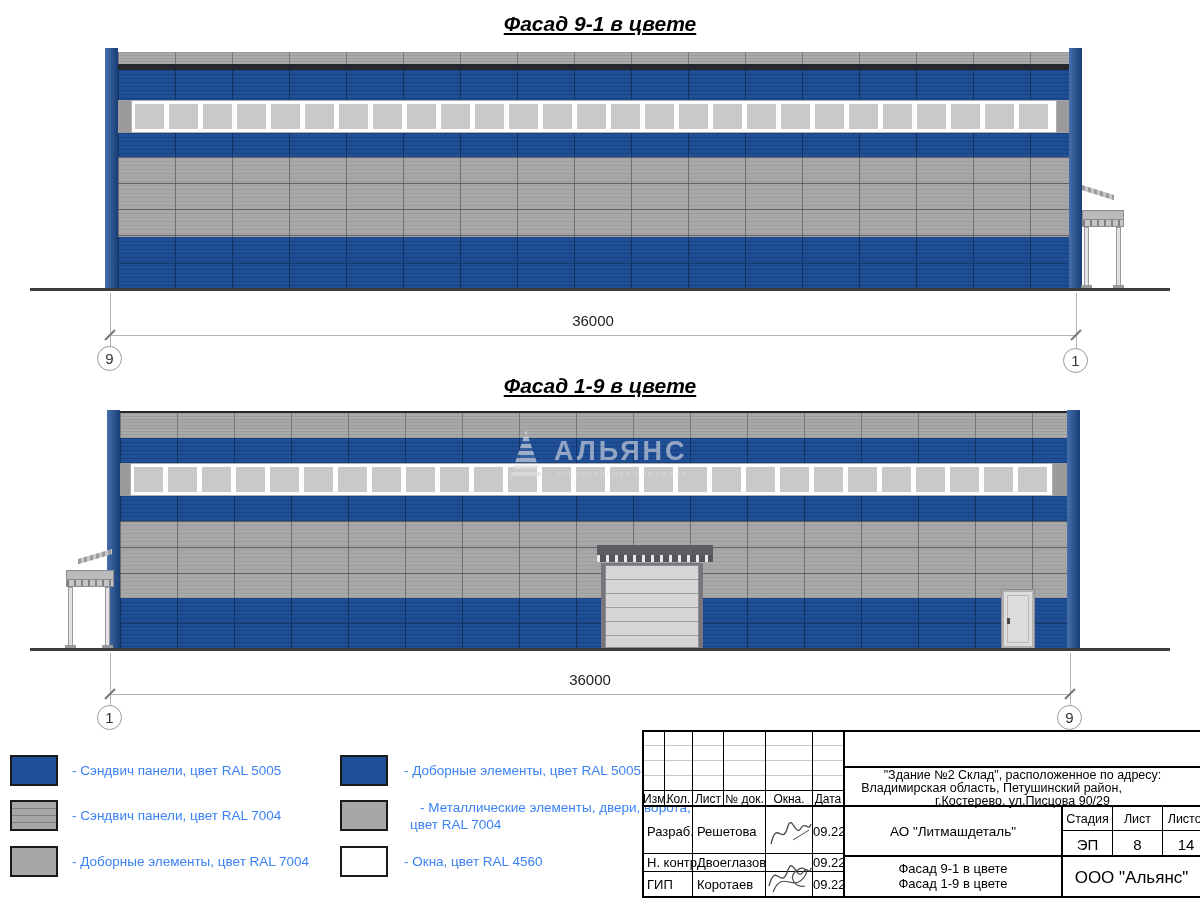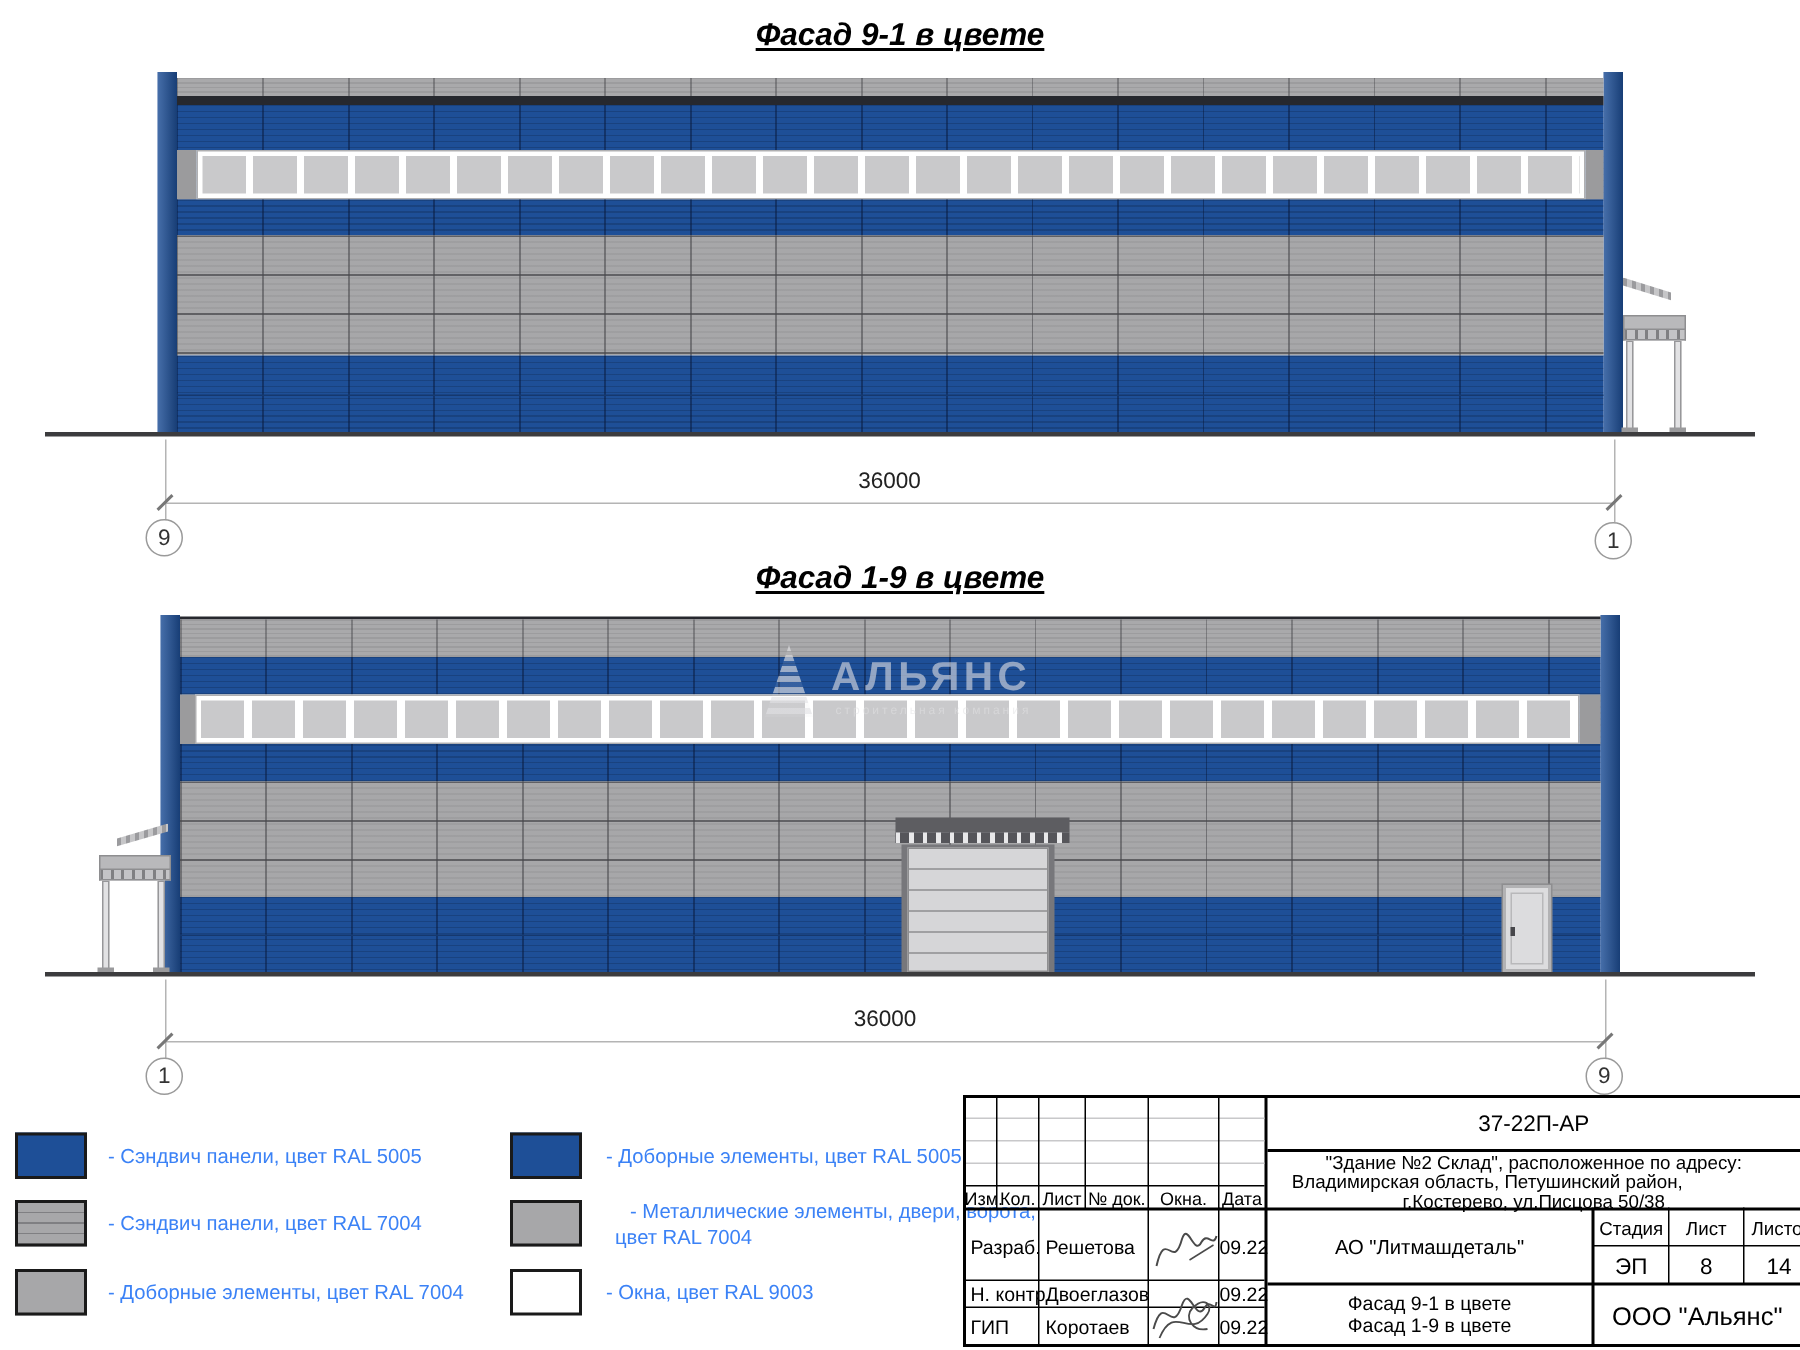--- a/index.html
+++ b/index.html
@@ -175,21 +175,21 @@
   <div class="abs legend-label" style="left:72px;top:808px;">- Сэндвич панели, цвет RAL 7004</div>
   <div class="abs swatch sw-gray" style="left:10px;top:846px;"></div>
   <div class="abs legend-label" style="left:72px;top:854px;">- Доборные элементы, цвет RAL 7004</div>
 
   <div class="abs swatch sw-blue" style="left:340px;top:755px;"></div>
   <div class="abs legend-label" style="left:404px;top:763px;">- Доборные элементы, цвет RAL 5005</div>
   <div class="abs swatch sw-gray" style="left:340px;top:800px;"></div>
   <div class="abs legend-label" style="left:420px;top:800px;">- Металлические элементы, двери, ворота,</div>
   <div class="abs legend-label" style="left:410px;top:817px;">цвет RAL 7004</div>
   <div class="abs swatch sw-white" style="left:340px;top:846px;"></div>
-  <div class="abs legend-label" style="left:404px;top:854px;">- Окна, цвет RAL 9003</div>
+  <div class="abs legend-label" style="left:404px;top:854px;">- Окна, цвет RAL 4560</div>
 
   <div class="abs tb-line" style="left:642px;top:730px;width:558px;height:2px;"></div>
   <div class="abs tb-line" style="left:642px;top:896px;width:558px;height:2px;"></div>
   <div class="abs tb-line" style="left:642px;top:730px;width:2px;height:168px;"></div>
   <div class="abs tb-line" style="left:843px;top:730px;width:2px;height:168px;"></div>
   <div class="abs tb-line" style="left:642px;top:805px;width:558px;height:2px;"></div>
   <div class="abs tb-line" style="left:845px;top:766px;width:355px;height:2px;"></div>
   <div class="abs tb-line" style="left:845px;top:855px;width:355px;height:2px;"></div>
   <div class="abs tb-line" style="left:1061px;top:805px;width:2px;height:93px;"></div>
   <div class="abs tb-line" style="left:1062px;top:830px;width:138px;height:1px;"></div>
@@ -230,24 +230,23 @@
 
   <svg class="abs" style="left:767px;top:810px;" width="46" height="42" viewBox="0 0 46 42">
     <path d="M4 34 C 10 8, 15 38, 21 16 C 25 4, 29 28, 34 18 C 38 11, 42 22, 44 14" stroke="#4a4a4a" stroke-width="1.3" fill="none"></path>
     <path d="M26 30 L 42 20" stroke="#4a4a4a" stroke-width="1" fill="none"></path>
   </svg>
   <svg class="abs" style="left:765px;top:850px;" width="48" height="46" viewBox="0 0 48 46">
     <path d="M4 36 C 11 10, 16 42, 23 20 C 28 6, 32 32, 38 22 C 42 15, 45 26, 46 18" stroke="#4a4a4a" stroke-width="1.3" fill="none"></path>
     <path d="M8 42 C 18 18, 28 44, 40 26 C 44 20, 38 14, 30 22 C 24 28, 30 38, 40 36" stroke="#4a4a4a" stroke-width="1.2" fill="none"></path>
   </svg>
 
-  <div class="abs tb-c" style="left:845px;top:741px;width:355px;font-size:15px;">37-22П-АР</div>
   <div class="abs tb-c" style="left:845px;top:769px;width:355px;font-size:12.5px;line-height:13px;">"Здание №2 Склад", расположенное по адресу:</div>
   <div class="abs tb-c" style="left:845px;top:782px;width:293px;font-size:12.5px;line-height:13px;">Владимирская область, Петушинский район,</div>
-  <div class="abs tb-c" style="left:845px;top:795px;width:355px;font-size:12.5px;line-height:13px;">г.Костерево, ул.Писцова 50/38</div>
+  <div class="abs tb-c" style="left:845px;top:795px;width:355px;font-size:12.5px;line-height:13px;">г.Костерево, ул.Писцова 90/29</div>
 
   <div class="abs tb-c" style="left:845px;top:824px;width:216px;font-size:13.5px;">АО "Литмашдеталь"</div>
 
   <div class="abs tb-c" style="left:1063px;top:812px;width:49px;font-size:12.5px;">Стадия</div>
   <div class="abs tb-c" style="left:1113px;top:812px;width:49px;font-size:12.5px;">Лист</div>
   <div class="abs tb-c" style="left:1163px;top:812px;width:50px;font-size:12.5px;">Листов</div>
   <div class="abs tb-c" style="left:1063px;top:836px;width:49px;font-size:15px;">ЭП</div>
   <div class="abs tb-c" style="left:1113px;top:836px;width:49px;font-size:15px;">8</div>
   <div class="abs tb-c" style="left:1163px;top:836px;width:46px;font-size:15px;">14</div>
 

